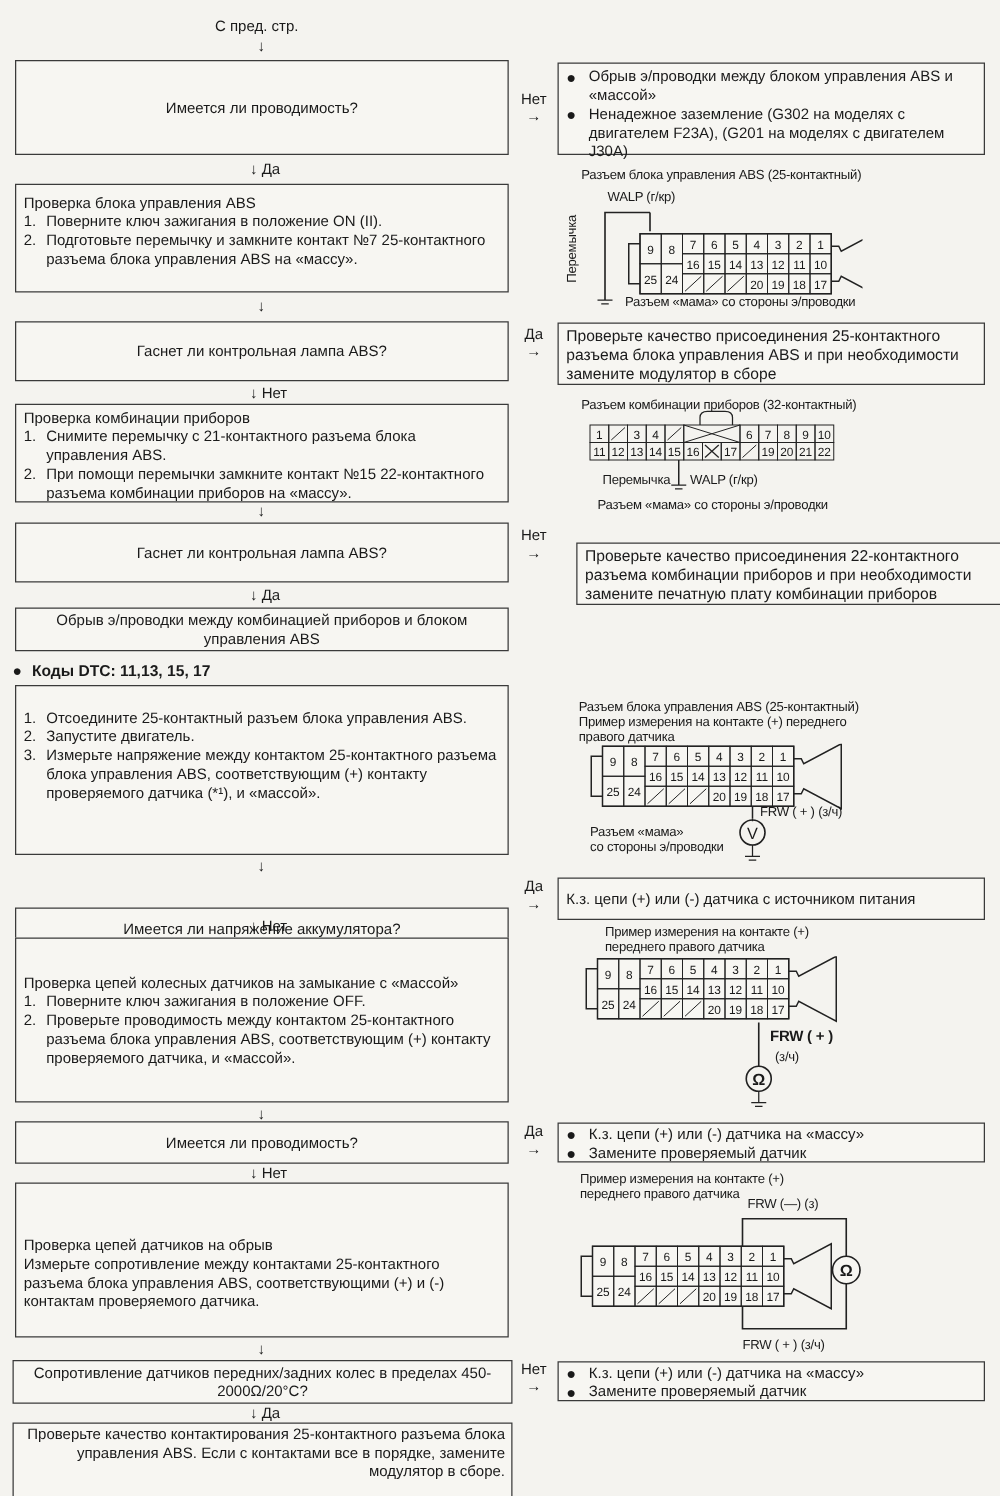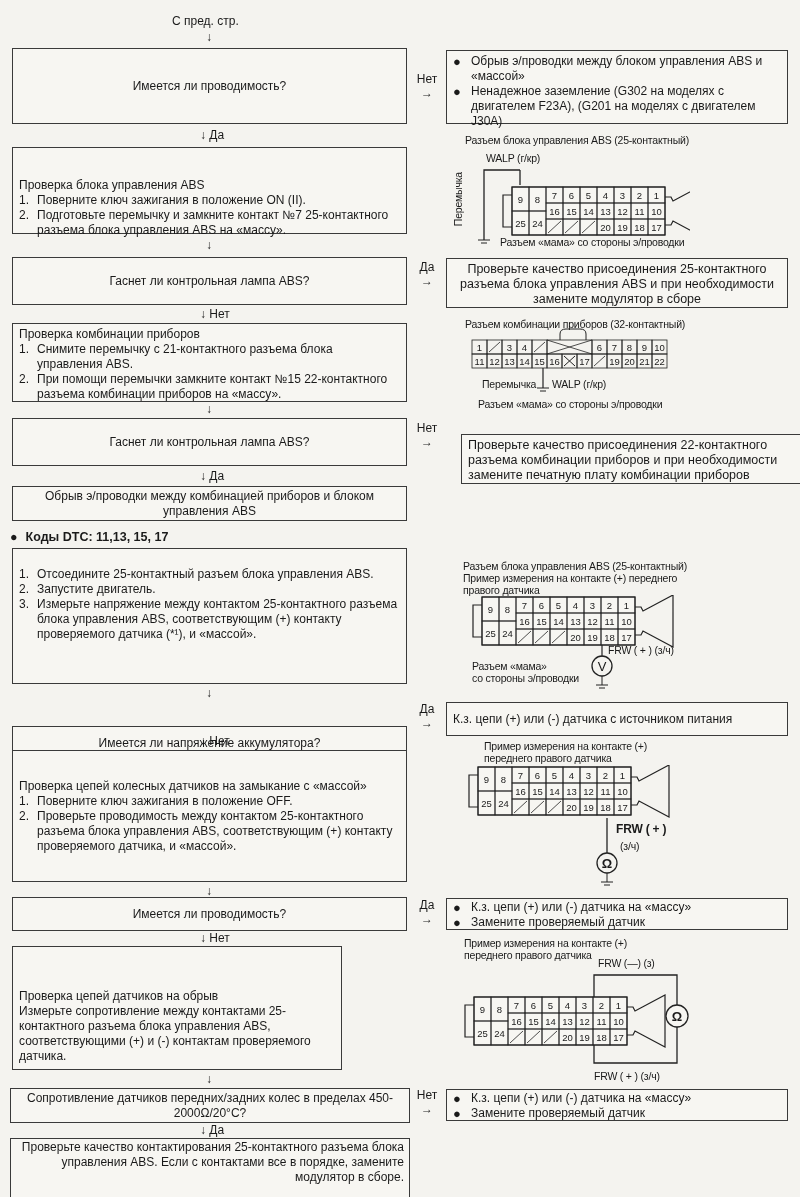--- a/index.html
+++ b/index.html
@@ -48,21 +48,21 @@
       </li>
     <li>
         <span class="b">●</span>
         <span>Ненадежное заземление (G302 на моделях с двигателем F23A), (G201 на моделях с двигателем J30A)</span>
       </li>
   </ul>
 </div>
 
 <div class="arrow-down" style="left:200px;top:128px;"><span>↓</span> <span>Да</span></div>
 
-<div class="box" style="left:12px;top:147px;width:395px;height:87px;padding-top:30px;">
+<div class="box" style="left:12px;top:147px;width:395px;height:87px;padding-top:7px;">
   <div>Проверка блока управления ABS</div>
   <ol class="steps">
     <li>
         <span class="n">1.</span>
         <span>Поверните ключ зажигания в положение ON (II).</span>
       </li>
     <li>
         <span class="n">2.</span>
         <span>Подготовьте перемычку и замкните контакт №7 25-контактного разъема блока управления ABS на «массу».</span>
       </li>
@@ -70,21 +70,21 @@
 </div>
 <div class="arrow-down" style="left:206px;top:238px;">↓</div>
 
 <div class="box center" style="left:12px;top:257px;width:395px;height:48px;">
   <span>Гаснет ли контрольная лампа ABS?</span>
 </div>
 <div class="side-label" style="left:416px;top:260px;width:22px;">
   <div>Да</div>
   <div>→</div>
 </div>
-<div class="box" style="left:446px;top:258px;width:342px;height:50px;font-size:12.5px;text-align:center;">
+<div class="box" style="left:446px;top:258px;width:342px;height:50px;font-size:12.5px;">
   <span>Проверьте качество присоединения 25-контактного разъема блока управления ABS и при необходимости замените модулятор в сборе</span>
 </div>
 <div class="arrow-down" style="left:200px;top:307px;"><span>↓</span> <span>Нет</span></div>
 
 <div class="box" style="left:12px;top:323px;width:395px;height:79px;">
   <div>Проверка комбинации приборов</div>
   <ol class="steps">
     <li>
         <span class="n">1.</span>
         <span>Снимите перемычку с 21-контактного разъема блока управления ABS.</span>
@@ -175,21 +175,21 @@
         <span>К.з. цепи (+) или (-) датчика на «массу»</span>
       </li>
     <li>
         <span class="b">●</span>
         <span>Замените проверяемый датчик</span>
       </li>
   </ul>
 </div>
 <div class="arrow-down" style="left:200px;top:931px;"><span>↓</span> <span>Нет</span></div>
 
-<div class="box" style="left:12px;top:946px;width:330px;height:124px;padding-top:42px;">
+<div class="box" style="left:12px;top:946px;width:395px;height:124px;padding-top:42px;">
   <div>Проверка цепей датчиков на обрыв</div>
   <div>Измерьте сопротивление между контактами 25-контактного разъема блока управления ABS, соответствующими (+) и (-) контактам проверяемого датчика.</div>
 </div>
 <div class="arrow-down" style="left:206px;top:1072px;">↓</div>
 
 <div class="box center" style="left:10px;top:1088px;width:400px;height:35px;padding:1px 6px;">
   <span>Сопротивление датчиков передних/задних колес в пределах 450-2000Ω/20°C?</span>
 </div>
 <div class="side-label" style="left:414px;top:1088px;width:26px;">
   <div>Нет</div>

